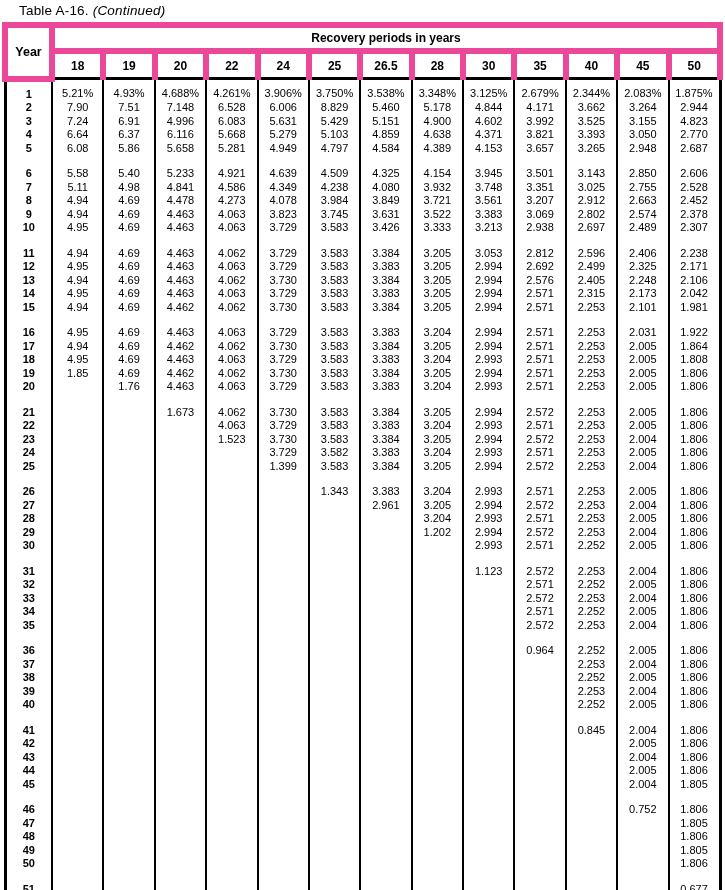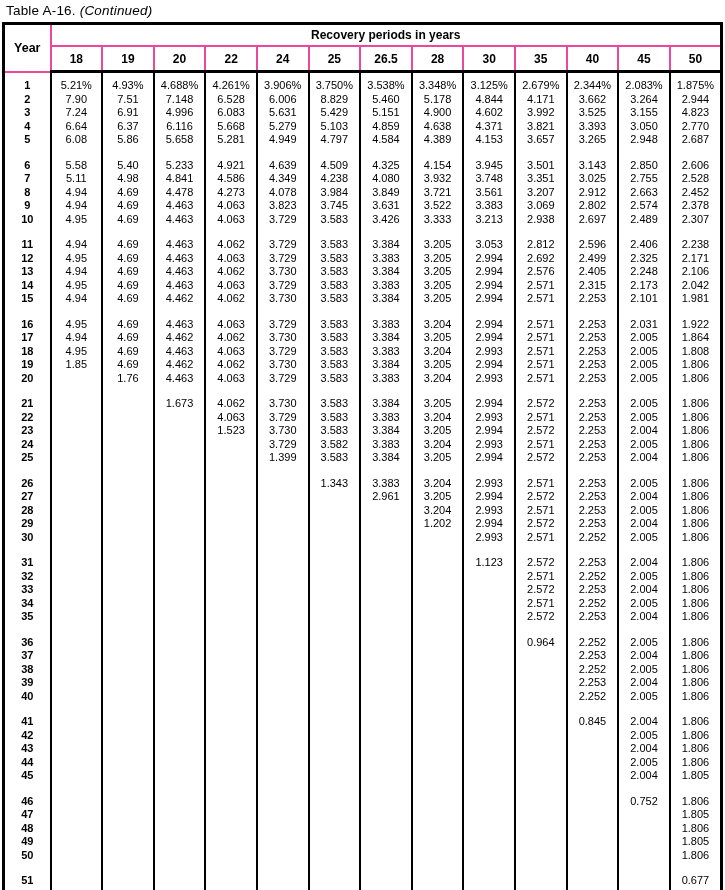--- a/index.html
+++ b/index.html
@@ -5,32 +5,32 @@
   html, body { margin: 0; padding: 0; background: #fff; }
   body {
     width: 725px; height: 890px;
     font-family: "Liberation Sans", sans-serif;
     color: #000;
     overflow: hidden;
   }
   .page { padding: 2px 2px 0 2px; }
   .title {
     font-size: 13.5px;
-    margin: 1px 0 4px 4px;
+    margin: 1px 0 4px 17px;
     letter-spacing: 0.2px;
   }
   .title .cont { font-style: italic; }
   table {
     border-collapse: collapse;
     table-layout: fixed;
     width: 721px;
     border: 3px solid #000;
   }
   thead th {
-    border: 2px solid #ec4899;
+    border: 6px solid #ec4899;
     font-weight: bold;
     background: #fff;
   }
   thead tr:last-child th { border-bottom: 3px solid #000; }
   th.year-th { font-size: 12.5px; text-align: center; }
   th.group-th { font-size: 12px; padding: 3px 0 3px 0; }
   tr.period-row th { font-size: 12px; height: 21px; padding: 1px 0; }
   tbody td {
     border-left: 2px solid #000;
     text-align: center;

